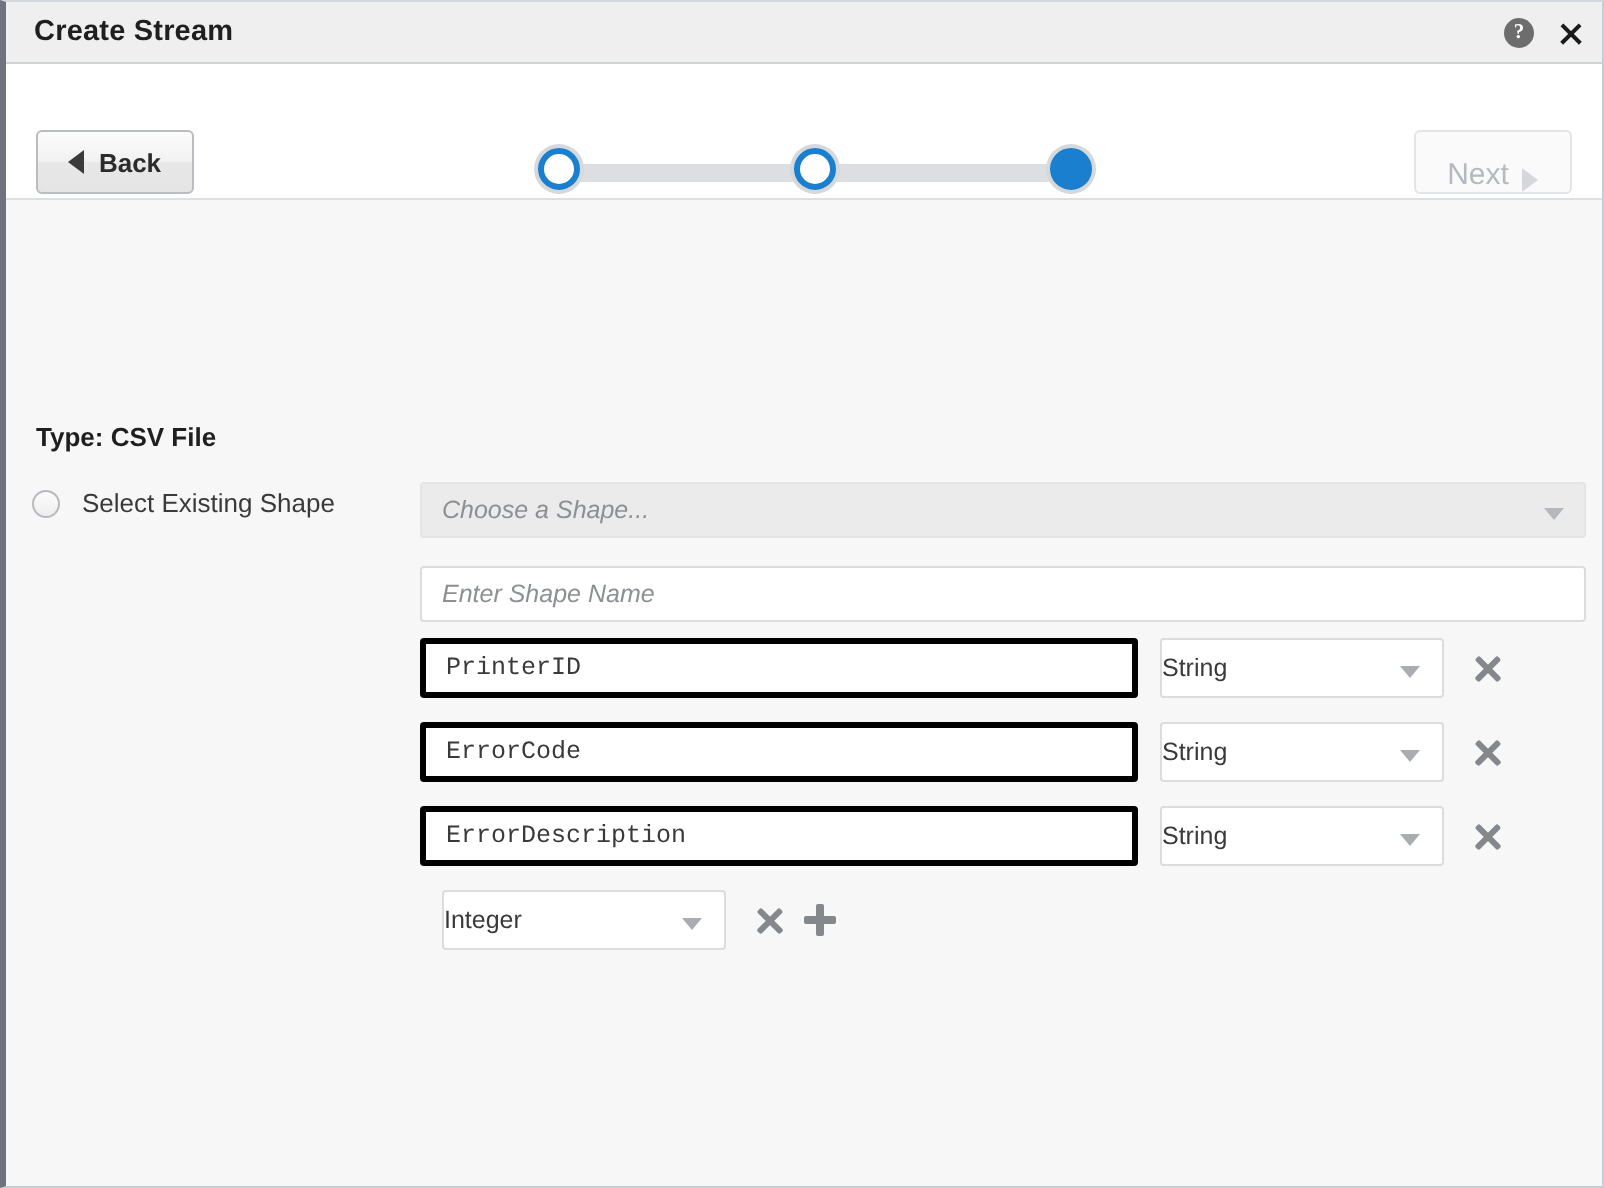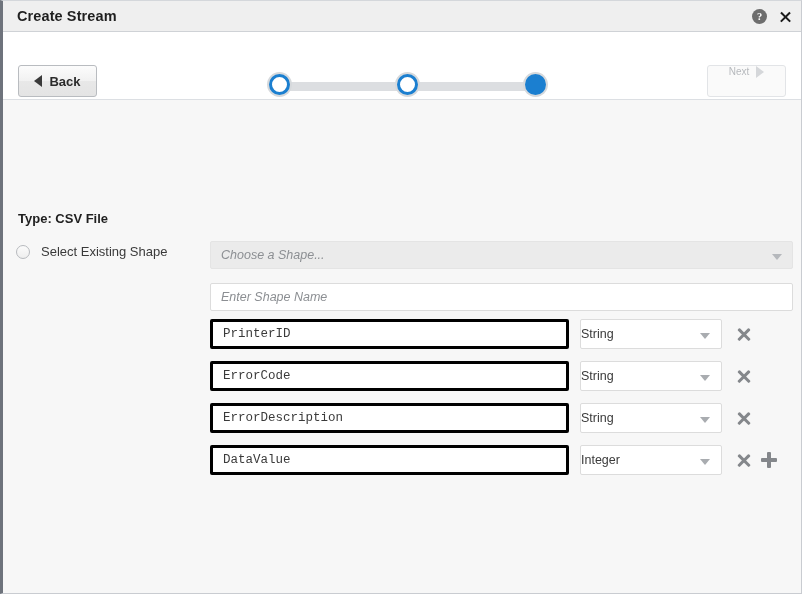--- a/index.html
+++ b/index.html
@@ -120,25 +120,25 @@
     position: absolute;
     right: 15px;
     top: 49px;
     transform: translateY(-50%);
     width: 79px;
     height: 32px;
     background: #fafafa;
     border: 1px solid #e2e4e7;
     border-radius: 3px;
     display: flex;
-    align-items: flex-start;
+    align-items: flex-end;
     justify-content: center;
     gap: 7px;
     cursor: default;
-    font-size: 10px;
+    font-size: 15px;
     color: #b6b9bd;
   }
   .chev-right {
     width: 0; height: 0;
     border-top: 6px solid transparent;
     border-bottom: 6px solid transparent;
     border-left: 8px solid #d5d7da;
   }
 
   .stepper {
@@ -468,21 +468,20 @@
       <div class="field-row" style="top:303px;">
         <input class="field-name" type="text" value="ErrorDescription" style="">
         <div class="field-type">
           <span class="val">String</span>
           <span class="caret"></span>
         </div>
         <span class="icon-x"></span>
       </div>
 
       <div class="field-row" style="top:345px;">
-        <input class="field-name" type="text" value="DataValue" style="">
         <div class="field-type">
           <span class="val">Integer</span>
           <span class="caret"></span>
         </div>
         <span class="icon-x"></span>
         <span class="icon-plus"></span>
       </div>
 
 
     </div>

